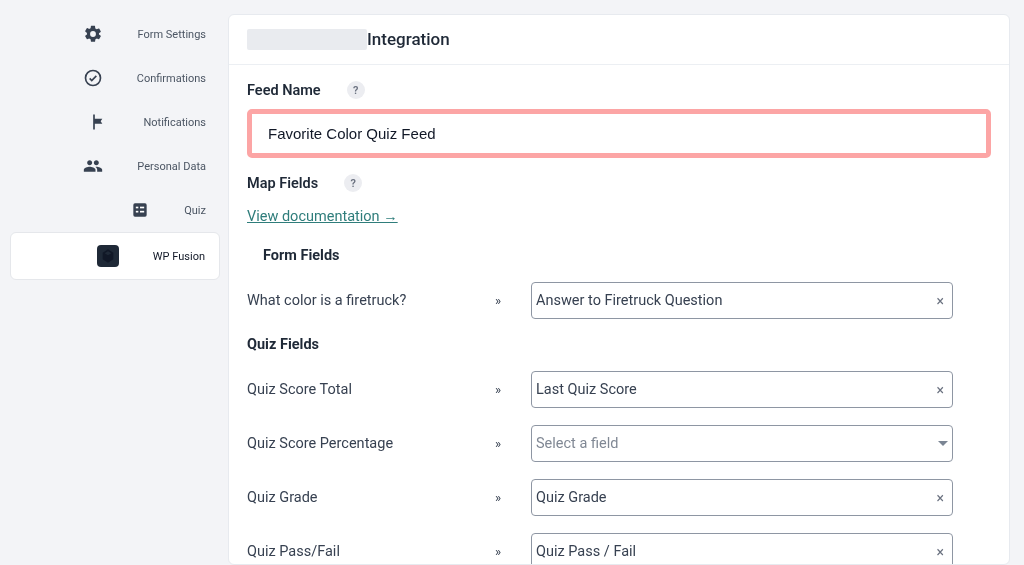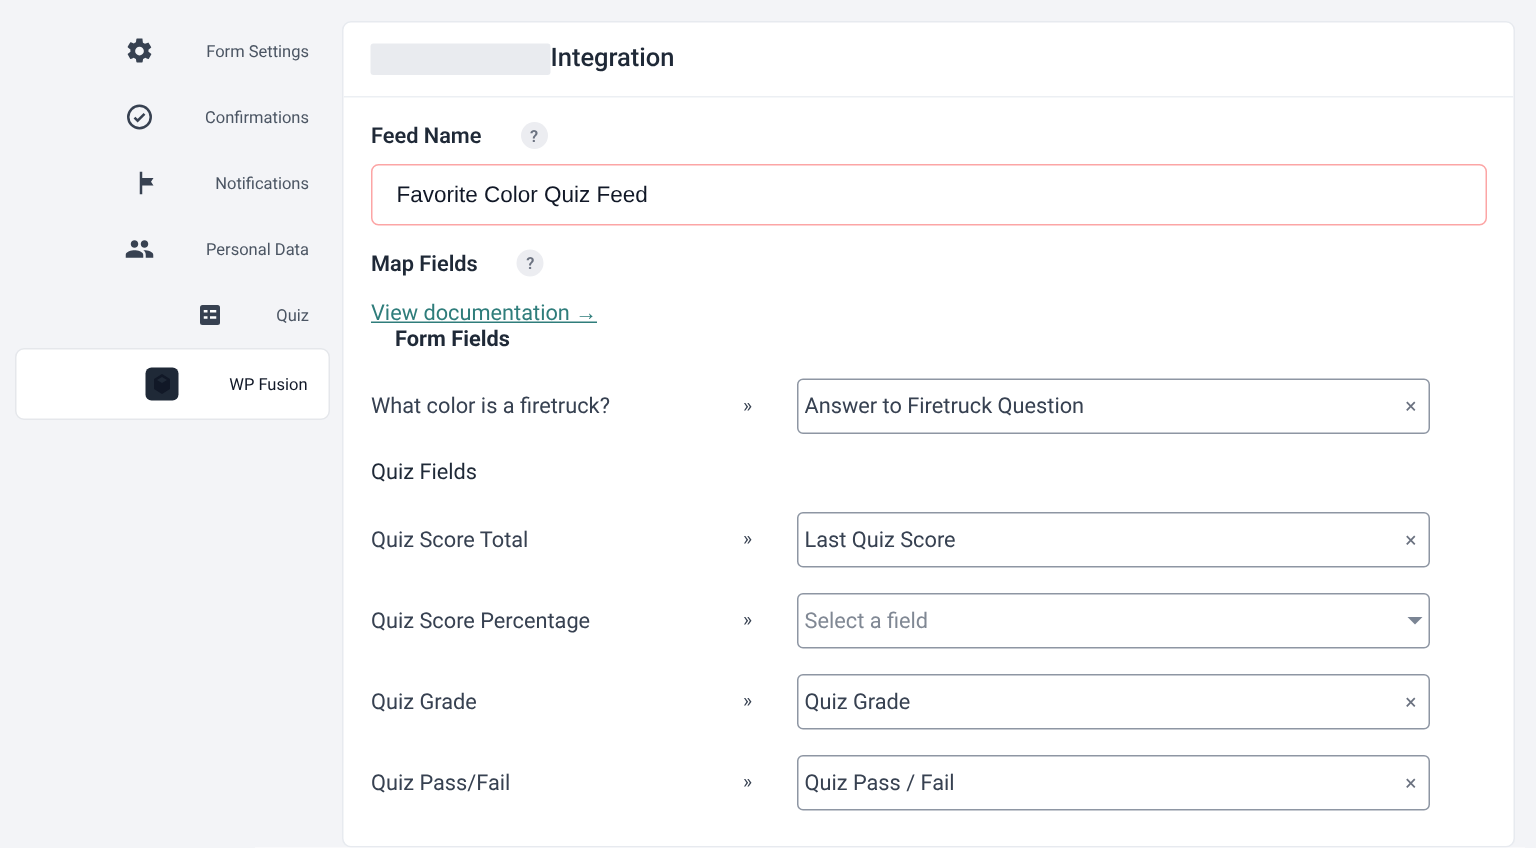--- a/index.html
+++ b/index.html
@@ -105,31 +105,32 @@
       height: 18px;
       display: inline-flex;
       align-items: center;
       justify-content: center;
       cursor: pointer;
     }
     .text-input {
       width: 100%;
       padding: 11px 16px;
       font-size: 15px;
-      border: 1px solid #fca5a5;
+      border: 5px solid #fca5a5;
       border-radius: 5px;
       color: #111827;
       margin-bottom: 16px;
     }
     .doc-link {
       color: #2f7d7b;
       text-decoration: underline;
       font-size: 14.5px;
       display: inline-block;
       margin-top: 6px;
+      margin-bottom: 22px;
       cursor: pointer;
     }
     .subsection-title {
       font-size: 14.5px;
       font-weight: 700;
       color: #1f2937;
       margin-bottom: 18px;
       padding-left: 16px;
     }
     .map-row {
@@ -170,21 +171,21 @@
       padding: 0 4px;
     }
     .select-caret {
       width: 0; height: 0;
       border-left: 5px solid transparent;
       border-right: 5px solid transparent;
       border-top: 5px solid #7b8594;
     }
     .quiz-section-title {
       font-size: 14.5px;
-      font-weight: 400;
+      font-weight: 700;
       color: #1f2937;
       margin-top: 12px;
       margin-bottom: 18px;
     }
   </style>
 </head>
 <body>
 
 <div class="layout">
 

